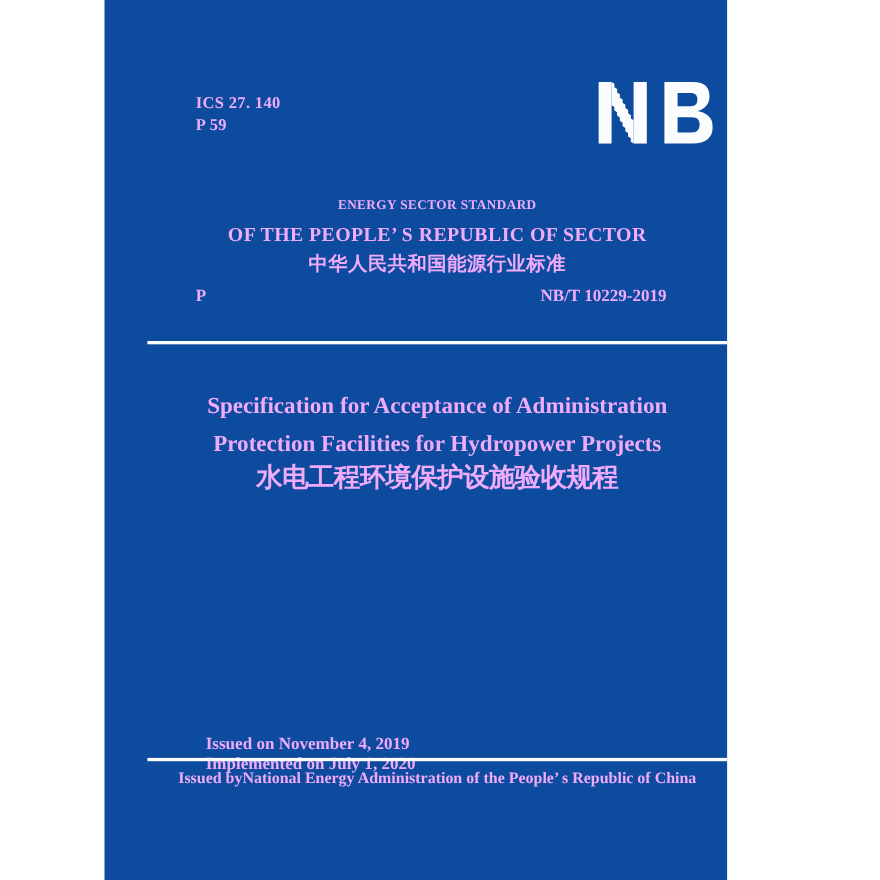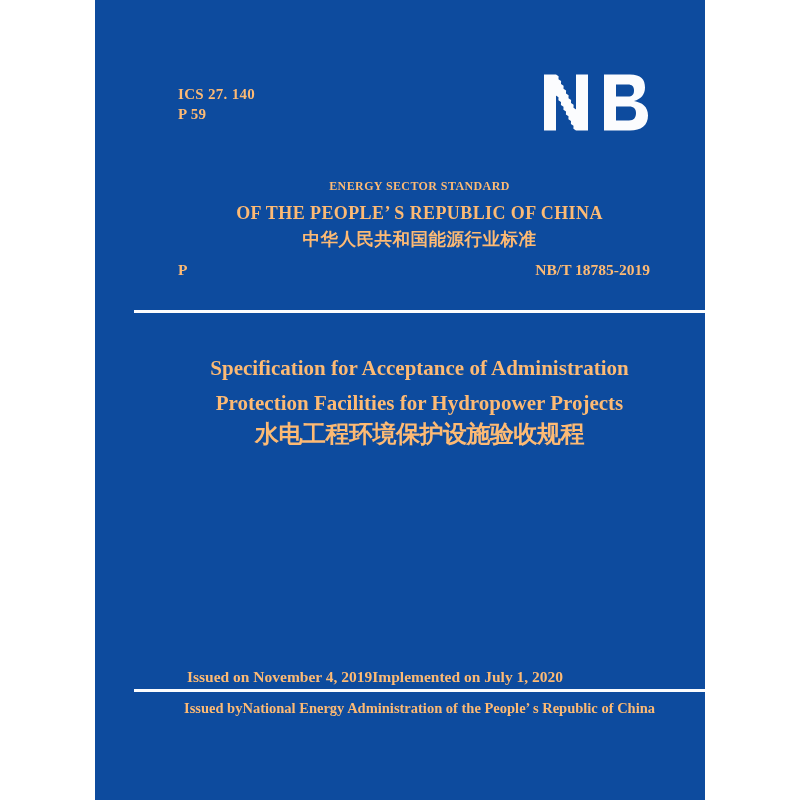--- a/index.html
+++ b/index.html
@@ -11,24 +11,24 @@
     height: 800px;
     background: #ffffff;
     position: relative;
     font-family: "Liberation Serif", serif;
     overflow: hidden;
   }
   .page {
     position: absolute;
     left: 95px;
     top: 0;
-    width: 610px;
+    width: 566px;
     height: 800px;
     background: #0d4b9e;
-    color: #fdba74;
+    color: #f0abfc;
   }
   .ics-block {
     position: absolute;
     left: 83px;
     top: 84px;
     font-size: 15px;
     line-height: 20px;
     font-weight: bold;
     letter-spacing: 0.3px;
   }
@@ -78,26 +78,27 @@
   .rule-bottom { top: 689px; height: 3px; }
   .t-en1 { top: 356px; font-size: 21px; font-weight: bold; }
   .t-en2 { top: 391px; font-size: 21px; font-weight: bold; }
   .t-cn  { top: 418px; font-size: 24px; font-weight: bold;
            font-family: "Liberation Serif", serif; letter-spacing: -0.5px; }
   .dates-row {
     position: absolute;
     left: 0; right: 0;
     top: 668px;
     display: flex;
-    justify-content: flex-start;
+    justify-content: flex-end;
     padding: 0 54px 0 53px;
     box-sizing: border-box;
     font-size: 15.5px;
     font-weight: bold;
     white-space: nowrap;
+    flex-direction: column;
   }
   .issuer-row {
     position: absolute;
     left: 0; right: 0;
     top: 700px;
     display: flex;
     justify-content: center;
     font-size: 14.5px;
     font-weight: bold;
     white-space: nowrap;
@@ -132,26 +133,26 @@
              C104,51 97,56 86,56 H60 Z
              M72,10 H84 C88,10 90,12 90,16 C90,20 88,22 84,22 H72 Z
              M72,32 H85 C90,32 92,34.5 92,38.5 C92,43 90,46 85,46 H72 Z"></path>
       </g>
     </svg>
   </div>
 
   <div class="content">
 
     <div class="center-line h-en1">ENERGY SECTOR STANDARD</div>
-    <div class="center-line h-en2">OF THE PEOPLE’ S REPUBLIC OF CHINA</div>
+    <div class="center-line h-en2">OF THE PEOPLE’ S REPUBLIC OF SECTOR</div>
     <div class="center-line h-cn">中华人民共和国能源行业标准</div>
 
     <div class="num-row">
       <span>P</span>
-      <span>NB/T 18785-2019</span>
+      <span>NB/T 10229-2019</span>
     </div>
 
     <div class="rule rule-top"></div>
 
     <div class="center-line t-en1">Specification for Acceptance of Administration</div>
     <div class="center-line t-en2">Protection Facilities for Hydropower Projects</div>
     <div class="center-line t-cn">水电工程环境保护设施验收规程</div>
 
     <div class="dates-row">
       <span>Issued on November 4, 2019</span>

